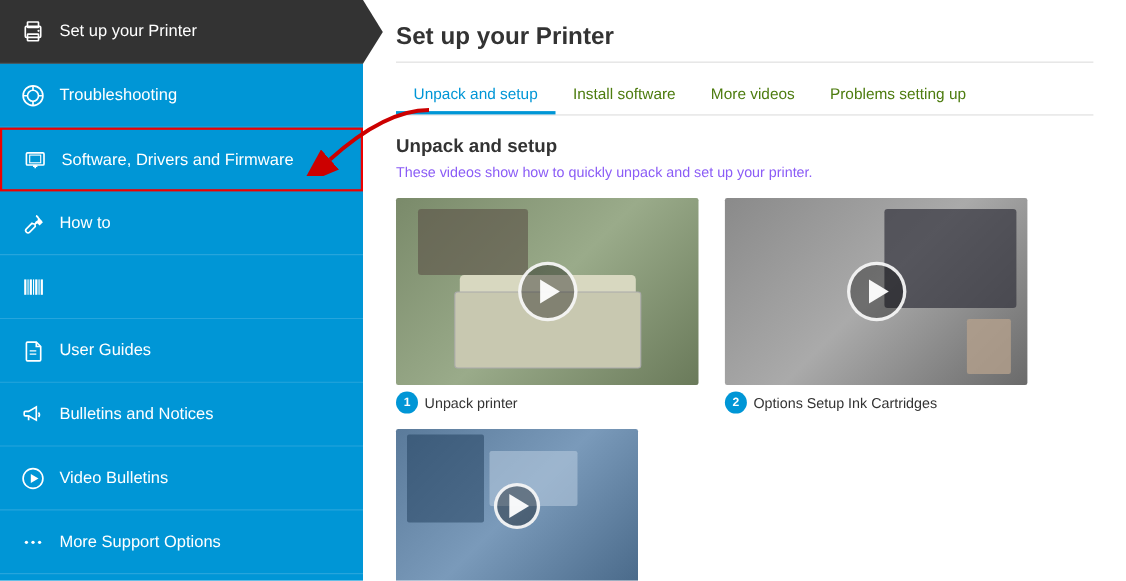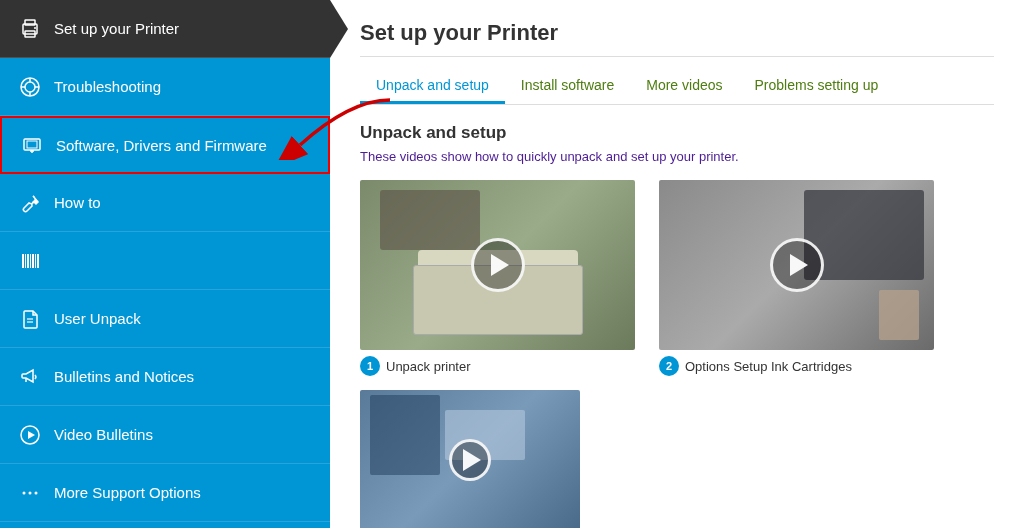--- a/index.html
+++ b/index.html
@@ -91,21 +91,21 @@
     }
 
     .section-title {
       font-size: 17px;
       font-weight: bold;
       color: #333;
       margin-bottom: 6px;
     }
     .section-desc {
       font-size: 13px;
-      color: #4c1d95;
+      color: #8b5cf6;
       margin-bottom: 16px;
     }
 
     .videos-row {
       display: flex;
       gap: 24px;
       margin-bottom: 14px;
     }
 
     .video-thumb {
@@ -269,21 +269,21 @@
 
   <div class="sidebar-item">
     <span class="icon">
       <svg width="22" height="22" viewBox="0 0 22 22" fill="none">
         <path d="M6 3h8l4 4v12a1 1 0 0 1-1 1H6a1 1 0 0 1-1-1V4a1 1 0 0 1 1-1z" stroke="white" stroke-width="1.5" fill="none"></path>
         <path d="M14 3v4h4" stroke="white" stroke-width="1.5" fill="none"></path>
         <line x1="8" y1="11" x2="14" y2="11" stroke="white" stroke-width="1.2"></line>
         <line x1="8" y1="14" x2="14" y2="14" stroke="white" stroke-width="1.2"></line>
       </svg>
     </span>
-    <span>User Unpack</span>
+    <span>User Guides</span>
   </div>
 
   <div class="sidebar-item">
     <span class="icon">
       <svg width="22" height="22" viewBox="0 0 22 22" fill="none">
         <path d="M4 8h3l7-4v12l-7-4H4a1 1 0 0 1-1-1v-2a1 1 0 0 1 1-1z" stroke="white" stroke-width="1.5" fill="none"></path>
         <path d="M7 12v4" stroke="white" stroke-width="1.5"></path>
         <path d="M16 9a3 3 0 0 1 0 4" stroke="white" stroke-width="1.5" fill="none"></path>
       </svg>
     </span>

